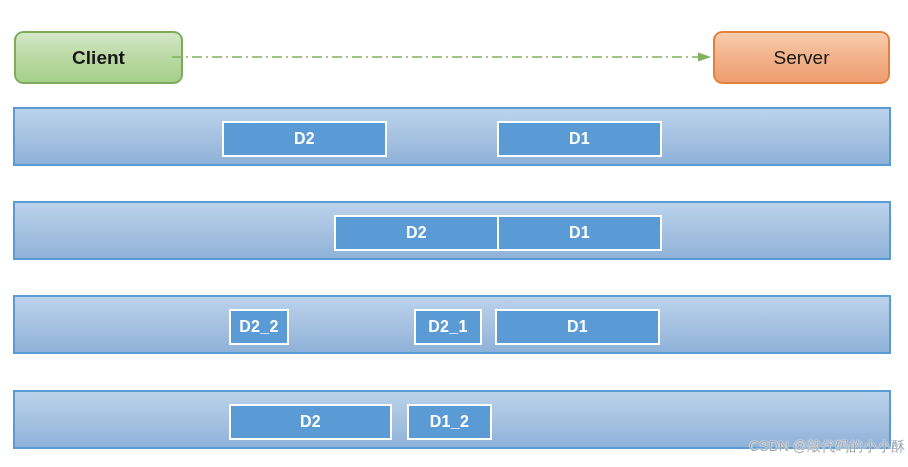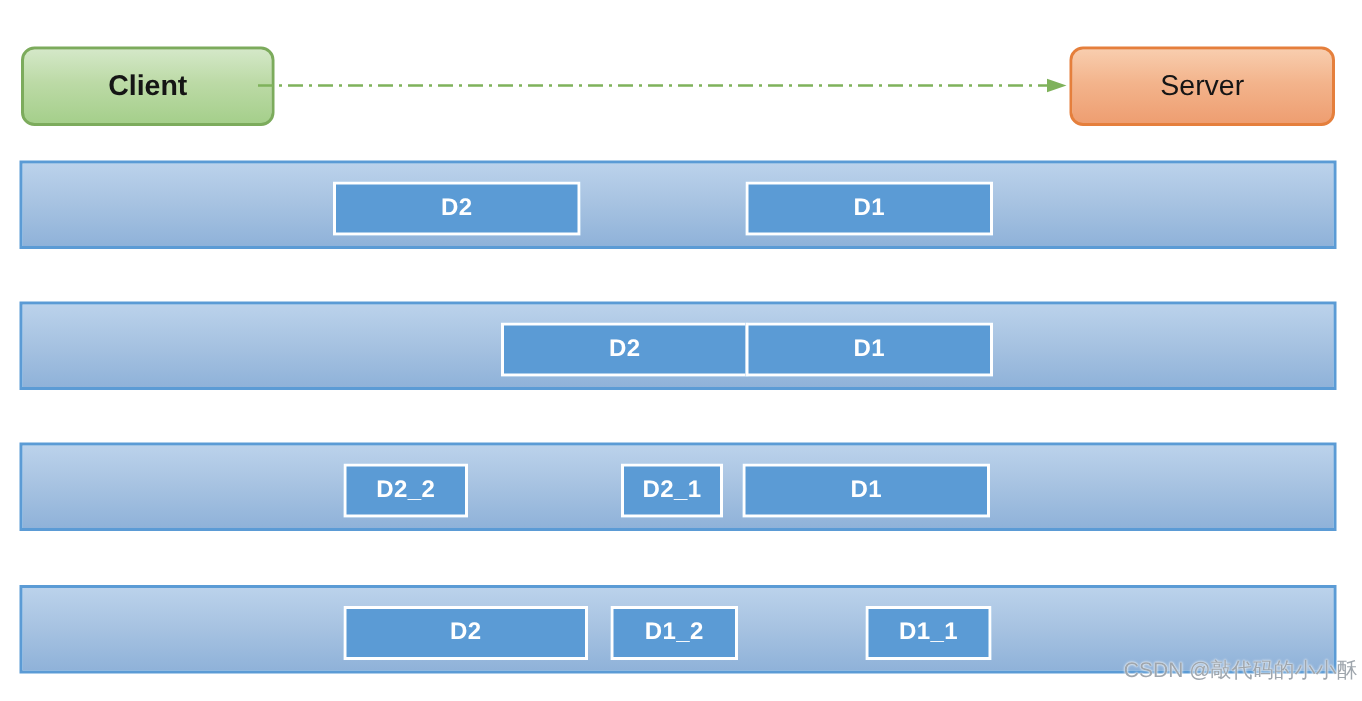--- a/index.html
+++ b/index.html
@@ -108,38 +108,35 @@
   <div class="bar" style="top:201px">
     <div class="seg" style="left:319px;width:165px">
       <span>D2</span>
     </div>
     <div class="seg" style="left:482px;width:165px">
       <span>D1</span>
     </div>
   </div>
 
   <div class="bar" style="top:295px">
-    <div class="seg" style="left:214px;width:83px">
+    <div class="seg" style="left:214px;width:60px">
       <span>D2_2</span>
     </div>
     <div class="seg" style="left:399px;width:68px">
       <span>D2_1</span>
     </div>
     <div class="seg" style="left:480px;width:165px">
       <span>D1</span>
     </div>
   </div>
 
   <div class="bar" style="top:390px">
     <div class="seg" style="left:214px;width:163px">
       <span>D2</span>
     </div>
     <div class="seg" style="left:392px;width:85px">
       <span>D1_2</span>
     </div>
-    <div class="seg" style="left:562px;width:84px">
-      <span>D1_1</span>
-    </div>
   </div>
 
   <div class="watermark">CSDN @敲代码的小小酥</div>
 
 </div>
 
 </body></html>

